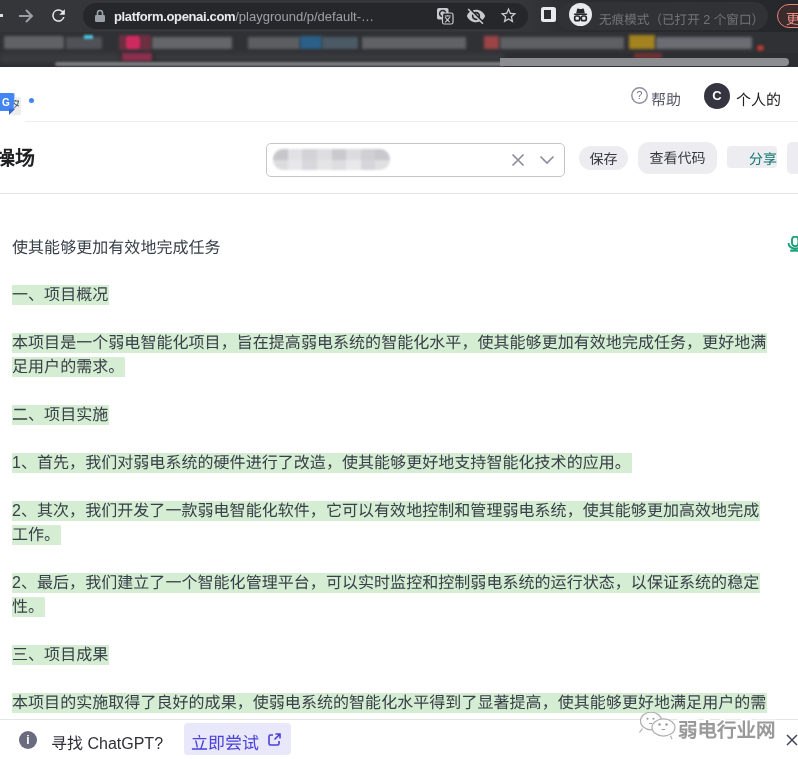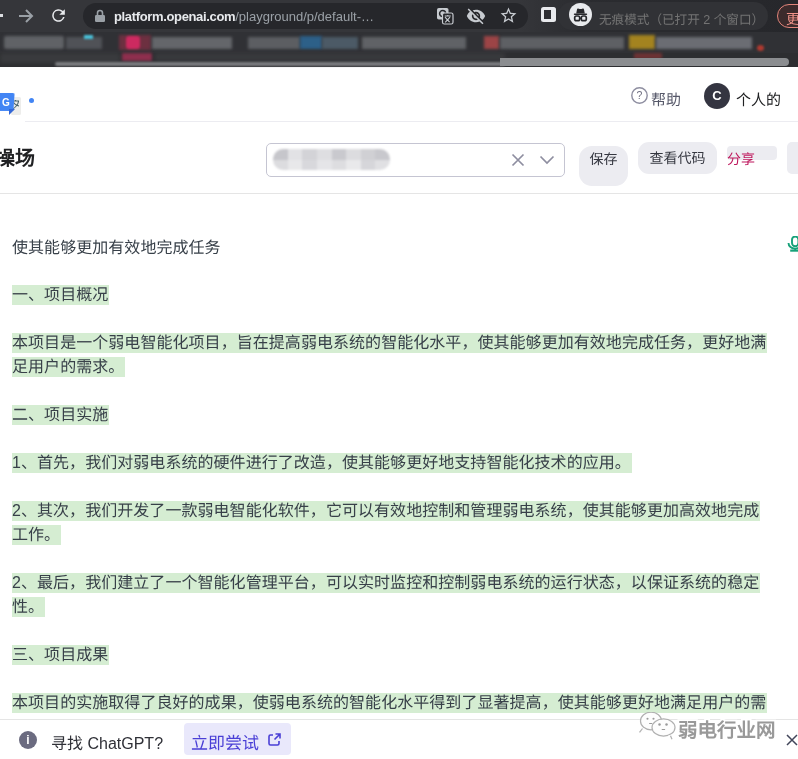--- a/index.html
+++ b/index.html
@@ -129,23 +129,23 @@
     <div style="position:absolute;left:102.4px;top:0;width:15.1px;height:11px;background:#c8c8cd"></div>
     <div style="position:absolute;left:102.4px;top:11px;width:15.1px;height:10px;background:#e0e0e3"></div>
   </div>
 <svg class="abs" style="left:510px;top:152px" width="16" height="16" viewBox="0 0 16 16">
     <path d="M2.5 2.5l11 11M13.5 2.5l-11 11" stroke="#8e8ea0" stroke-width="1.7"></path>
   </svg>
 <svg class="abs" style="left:539px;top:155px" width="16" height="10" viewBox="0 0 16 10">
     <path d="M1.5 1.5L8 8l6.5-6.5" stroke="#8e8ea0" stroke-width="1.7" fill="none"></path>
   </svg>
 
-<div class="abs" style="left:579px;top:146px;width:49px;height:40px;background:#ececf1;border-radius:13px;font-size:14px;color:#353740;text-align:center;line-height:26px">保存</div>
+<div class="abs" style="left:579px;top:146px;width:49px;height:24px;background:#ececf1;border-radius:13px;font-size:14px;color:#353740;text-align:center;line-height:26px">保存</div>
 <div class="abs" style="left:638px;top:142px;width:79px;height:32px;background:#ececf1;border-radius:11px;font-size:14px;color:#353740;text-align:center;line-height:32px">查看代码</div>
-<div class="abs" style="left:727px;top:146px;width:50px;height:14px;background:#ececf1;border-radius:4px;font-size:14px;color:#be185d;text-align:left;line-height:26px">分享</div>
+<div class="abs" style="left:727px;top:146px;width:50px;height:22px;background:#ececf1;border-radius:4px;font-size:14px;color:#0f766e;text-align:right;line-height:26px">分享</div>
 <div class="abs" style="left:787px;top:142px;width:11px;height:32px;background:#ececf1;border-radius:5px 0 0 5px"></div>
 
 <div class="abs" style="left:0;top:193px;width:798px;height:1px;background:#e5e5e5"></div>
 
 <svg class="abs" style="left:787px;top:236px" width="16" height="16" viewBox="0 0 16 16">
     <rect x="5" y="0.5" width="6.4" height="9.8" rx="3.2" stroke="#17a179" stroke-width="1.9" fill="none"></rect>
     <path d="M1.5 7a6.7 5.6 0 0 0 13.4 0" stroke="#17a179" stroke-width="1.9" fill="none"></path>
     <path d="M8.2 12.6v1.4" stroke="#17a179" stroke-width="1.9"></path>
     <path d="M3.2 14.6h10.4" stroke="#17a179" stroke-width="2.2"></path>
   </svg>

